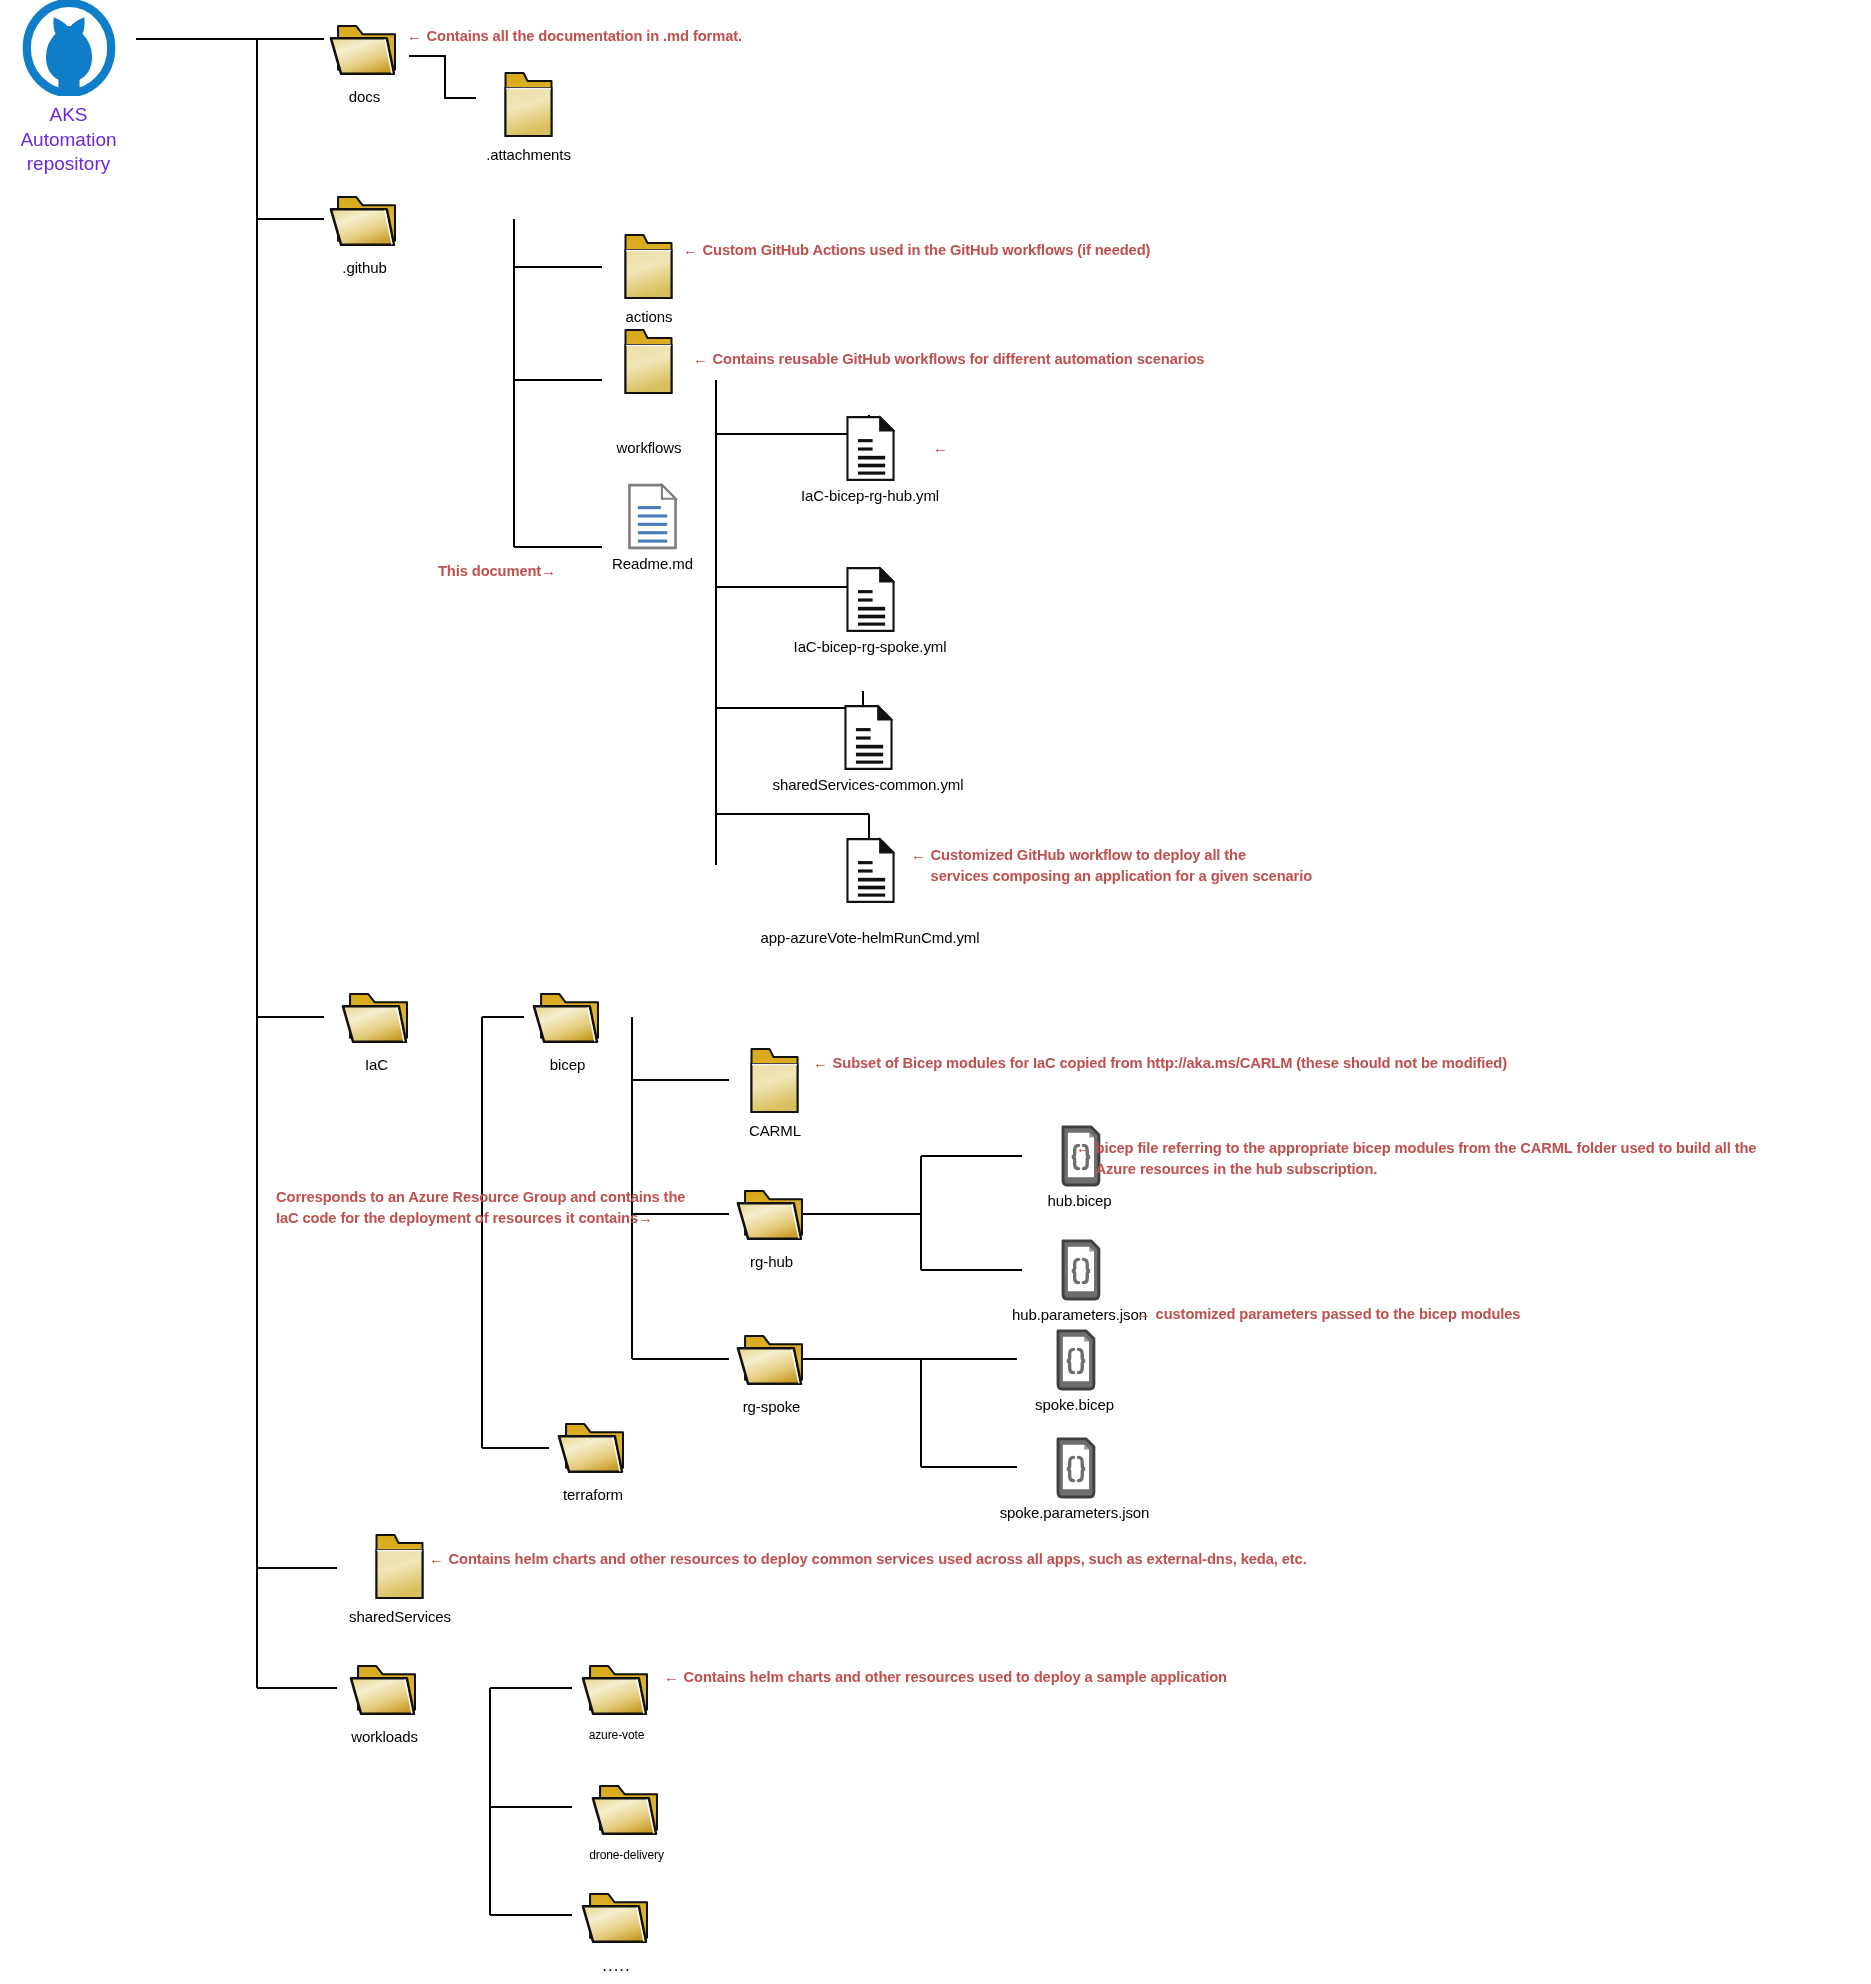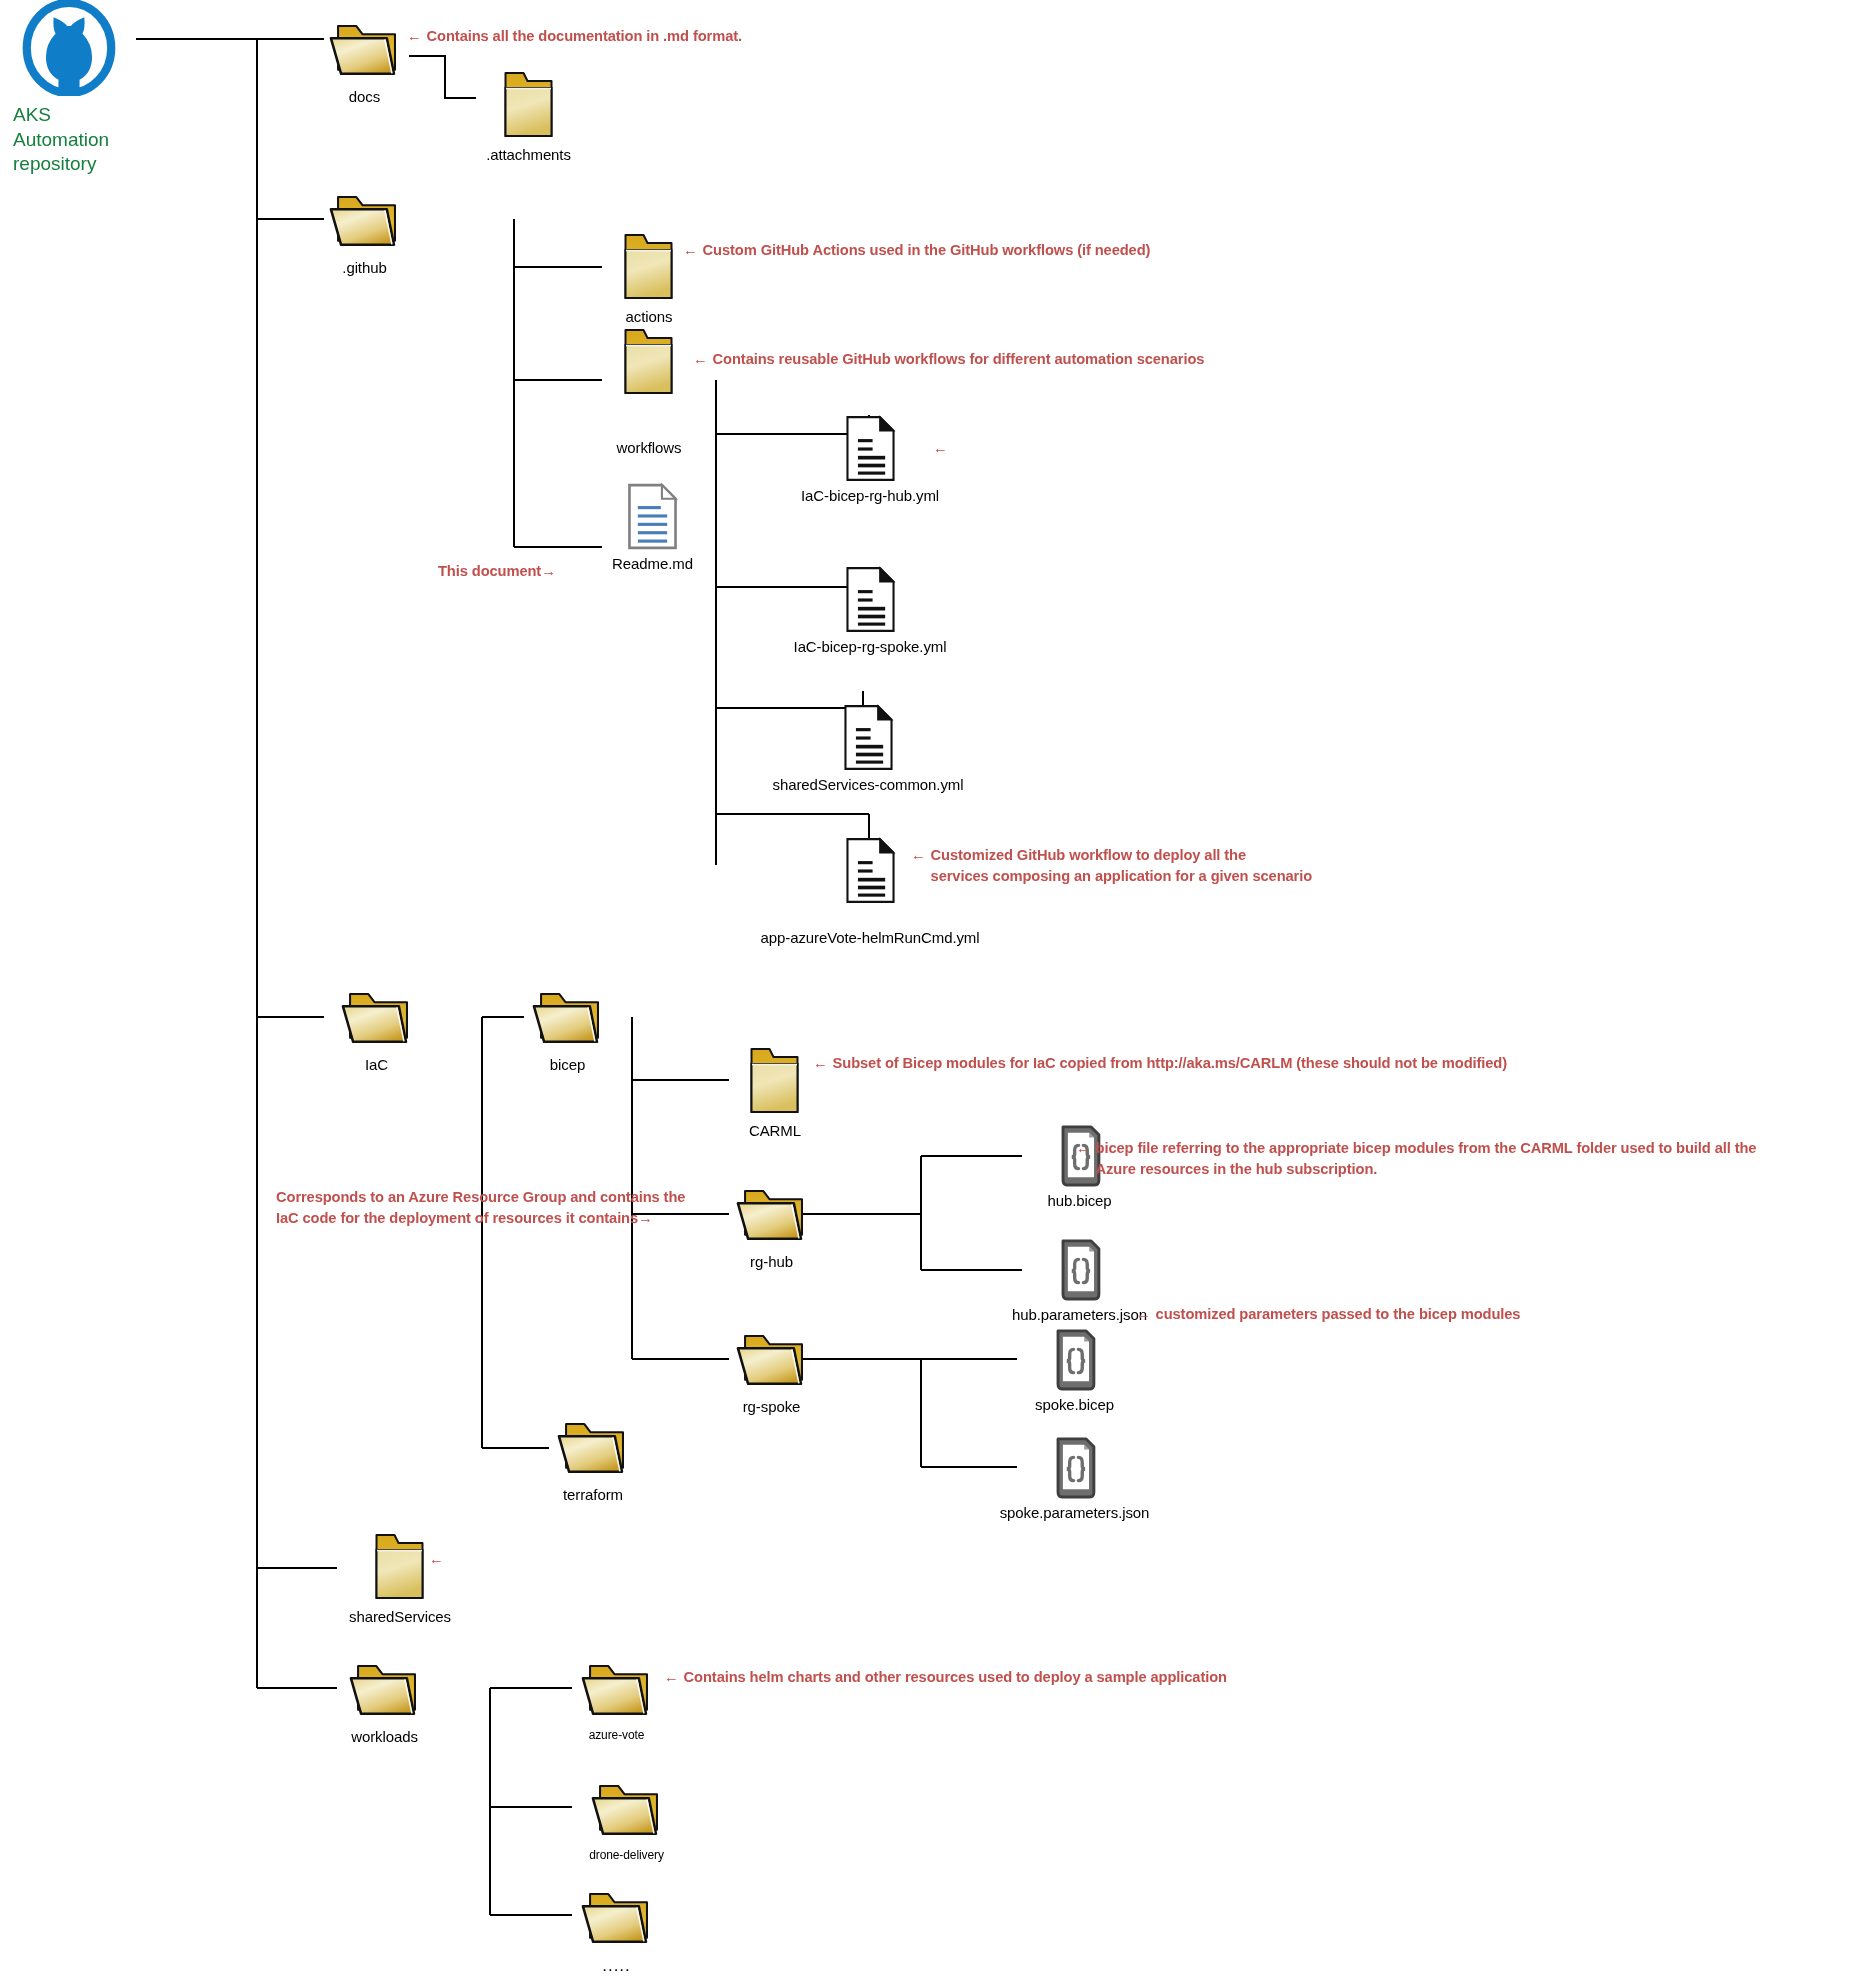--- a/index.html
+++ b/index.html
@@ -42,21 +42,22 @@
   }
   .node-label.small { font-size: 12px; }
   .node-label.dots  { font-size: 17px; letter-spacing: 1px; }
 
   
   .gh-badge { width: 96px; height: 96px; }
   .gh-label {
     margin-top: 7px;
     font-size: 19px;
     line-height: 1.3;
-    color: #15803d;
+    color: #6d28d9;
+    text-align: center;
   }
 
   
   .folder-open, .folder-closed { display: block; }
 
   
   .file-yml, .file-md, .file-bicep { display: block; }
 
   
   .anno {
@@ -436,20 +437,21 @@
 
   <div class="node" style="left:334px; top:1528px; width:132px;">
     <svg class="folder-closed" width="76" height="75" viewBox="0 0 110 150">
         <use href="#icon-folder-closed"></use>
       </svg>
     <div class="node-label">sharedServices</div>
   </div>
 
   <div class="anno left-arrow" style="left:429px; top:1549px; width:1062px;">
     <span class="arrow">←</span>
+    <span>Contains helm charts and other resources to deploy common services used across all apps, such as external-dns, keda, etc.</span>
   </div>
 
   <div class="node" style="left:334px; top:1661px; width:101px;">
     <svg class="folder-open" width="86" height="62" viewBox="0 0 150 122">
         <use href="#icon-folder-open"></use>
       </svg>
     <div class="node-label">workloads</div>
   </div>
 
   <div class="node" style="left:571px; top:1661px; width:91px;">

